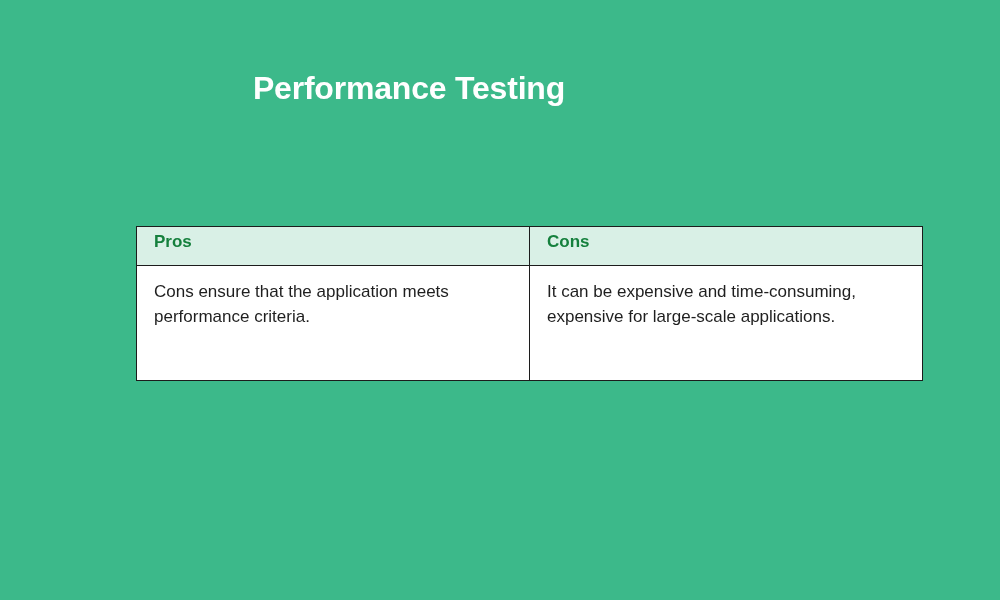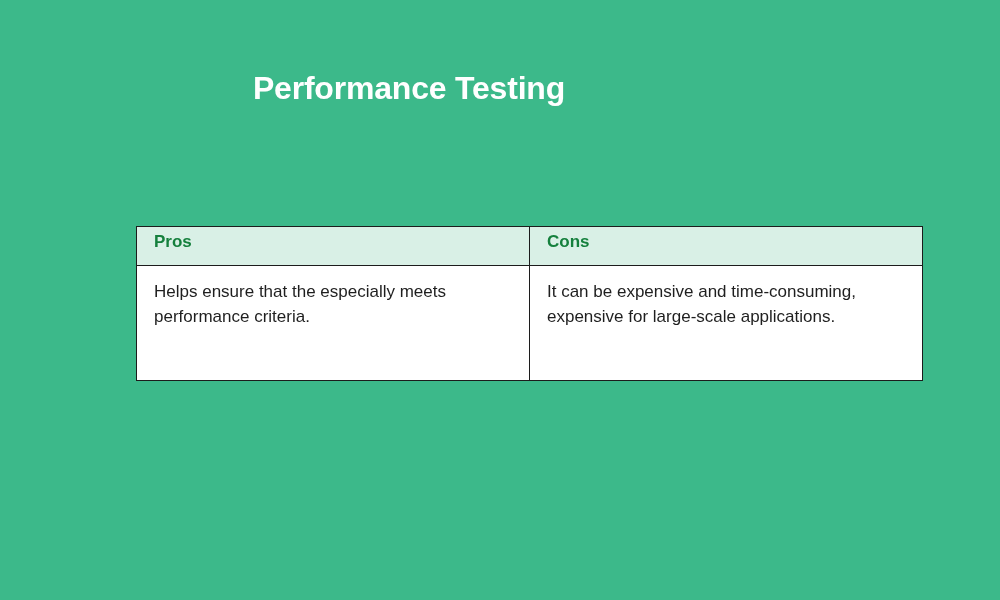--- a/index.html
+++ b/index.html
@@ -79,19 +79,19 @@
 
   <table class="proscons-table">
     <thead>
       <tr>
         <th class="col-pros">Pros</th>
         <th class="col-cons">Cons</th>
       </tr>
     </thead>
     <tbody>
       <tr class="row-2">
-        <td>Helps ensure that the especially meets performance criteria.</td>
+        <td>Cons ensure that the application meets performance criteria.</td>
         <td>It can be expensive and time-consuming, expensive for large-scale applications.</td>
       </tr>
     </tbody>
   </table>
 
 </div>
 
 </body></html>

